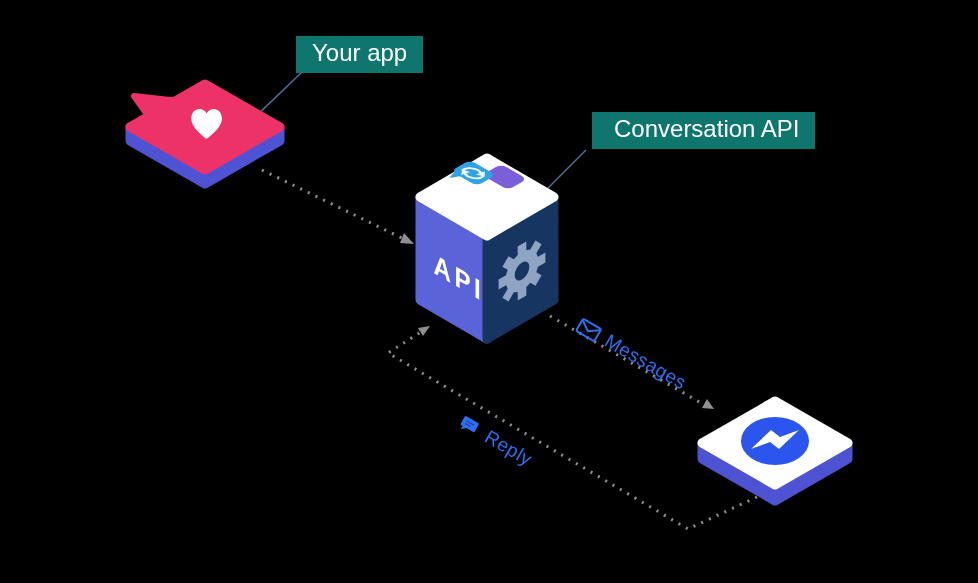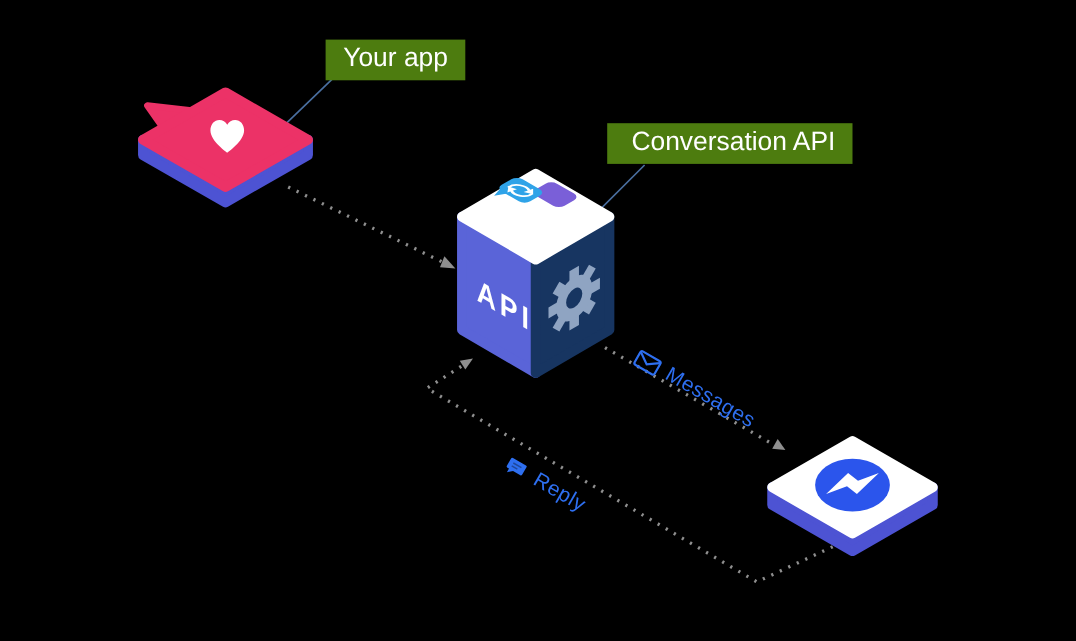--- a/index.html
+++ b/index.html
@@ -1,22 +1,22 @@
 <!DOCTYPE html>
 <html><head>
 <meta charset="utf-8">
 <style>
   html,body{margin:0;padding:0;background:#000;}
   .stage{position:relative;width:978px;height:583px;background:#000;overflow:hidden;
          font-family:"Liberation Sans",sans-serif;}
   .scene{position:absolute;left:0;top:0;width:978px;height:583px;}
-  .tag{position:absolute;background:#4d7c0f;color:#fff;font-size:24px;font-weight:400;
+  .tag{position:absolute;background:#0f766e;color:#fff;font-size:24px;font-weight:400;
        padding:4px 16px 7px;white-space:nowrap;line-height:1.1;}
   .tag-your-app{left:296px;top:36px;}
-  .tag-conversation-api{left:552px;top:112px;padding-left:22px;}
+  .tag-conversation-api{left:592px;top:112px;padding-left:22px;}
   .flow-label{position:absolute;display:flex;align-items:center;gap:8px;color:#2e6ff0;
               font-size:19px;letter-spacing:.5px;transform-origin:left top;white-space:nowrap;}
   .flow-messages{left:584px;top:314px;transform:rotate(30deg);}
   .flow-reply{left:464px;top:410px;transform:rotate(30deg);}
   .flow-icon{width:24px;height:17px;flex:0 0 auto;}
   .dots{stroke-width:3;stroke-dasharray:2 6.5;fill:none;}
   .rj{stroke-width:9;stroke-linejoin:round;}
   .api-text{font-size:28px;font-weight:700;letter-spacing:4px;fill:#ffffff;
             font-family:"Liberation Sans",sans-serif;}
 </style>

